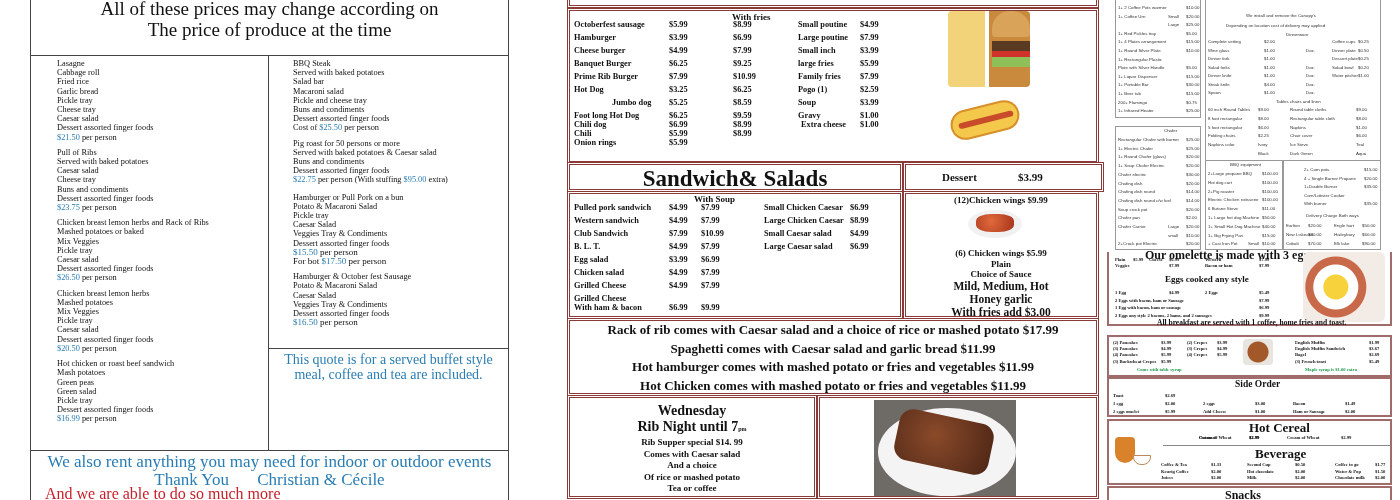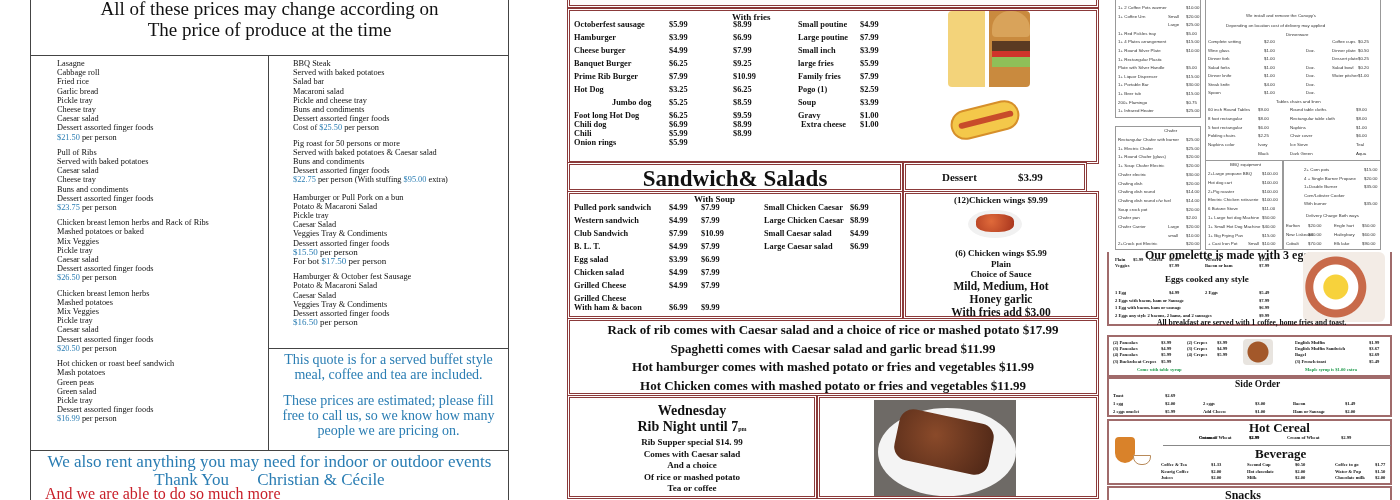--- a/index.html
+++ b/index.html
@@ -135,21 +135,20 @@
             <div class="line"><span class="" style="">Hamburger &amp; October fest Sausage</span></div>
             <div class="line"><span class="" style="">Potato &amp; Macaroni Salad</span></div>
             <div class="line"><span class="" style="">Caesar Salad</span></div>
             <div class="line"><span class="" style="">Veggies Tray &amp; Condiments</span></div>
             <div class="line"><span class="" style="">Dessert assorted finger foods</span></div>
             <div class="line" style="font-size: 9px;"><span class="price" style="">$16.50</span><span class="" style=""> per person</span></div>
           </div>
         </div>
       <div class="note">
         <p>This quote is for a served buffet style meal, coffee and tea are included.</p>
-        <p>These prices are estimated; please fill free to call us, so we know how many people we are pricing on.</p>
       </div>
     </div>
     <div class="more">And we are able to do so much more</div>
   </div>
   <div class="foot">
     <div>We also rent anything you may need for indoor or outdoor events</div>
     <div class="sig">
       <span>Thank You</span>
       <span>Christian &amp; Cécile</span>
     </div>
@@ -261,21 +260,21 @@
       <div>
         <span class="" style="position: absolute; left: 231px; top: 109px; white-space: nowrap;">Extra cheese</span>
         <span class="" style="position: absolute; left: 290px; top: 109px;">$1.00</span>
       </div>
     </div>
 
   <div class="box" style="left:0;top:166px;width:336px;height:30px;">
     <div class="rt mid-title" style="top:1px;font-size:23px;">Sandwich&amp; Salads</div>
   </div>
 
-  <div class="box" style="left:336px;top:166px;width:184px;height:30px;">
+  <div class="box" style="left:336px;top:166px;width:201px;height:30px;">
     <div class="rt" style="left:36px;top:6px;font-size:11px;">Dessert</div>
     <div class="rt" style="left:112px;top:6px;font-size:11px;">$3.99</div>
   </div>
 
   <div class="box" id="sandBox" style="left:0;top:195px;width:336px;height:128px;">
     <div class="rt" style="left:124px;top:0px;font-size:9px;">With Soup</div>
   <div>
         <span class="" style="position: absolute; left: 4px; top: 9px; white-space: nowrap;">Pulled pork sandwich</span>
         <span class="" style="position: absolute; left: 99px; top: 9px;">$4.99</span>
         <span class="" style="position: absolute; left: 131px; top: 9px;">$7.99</span>

